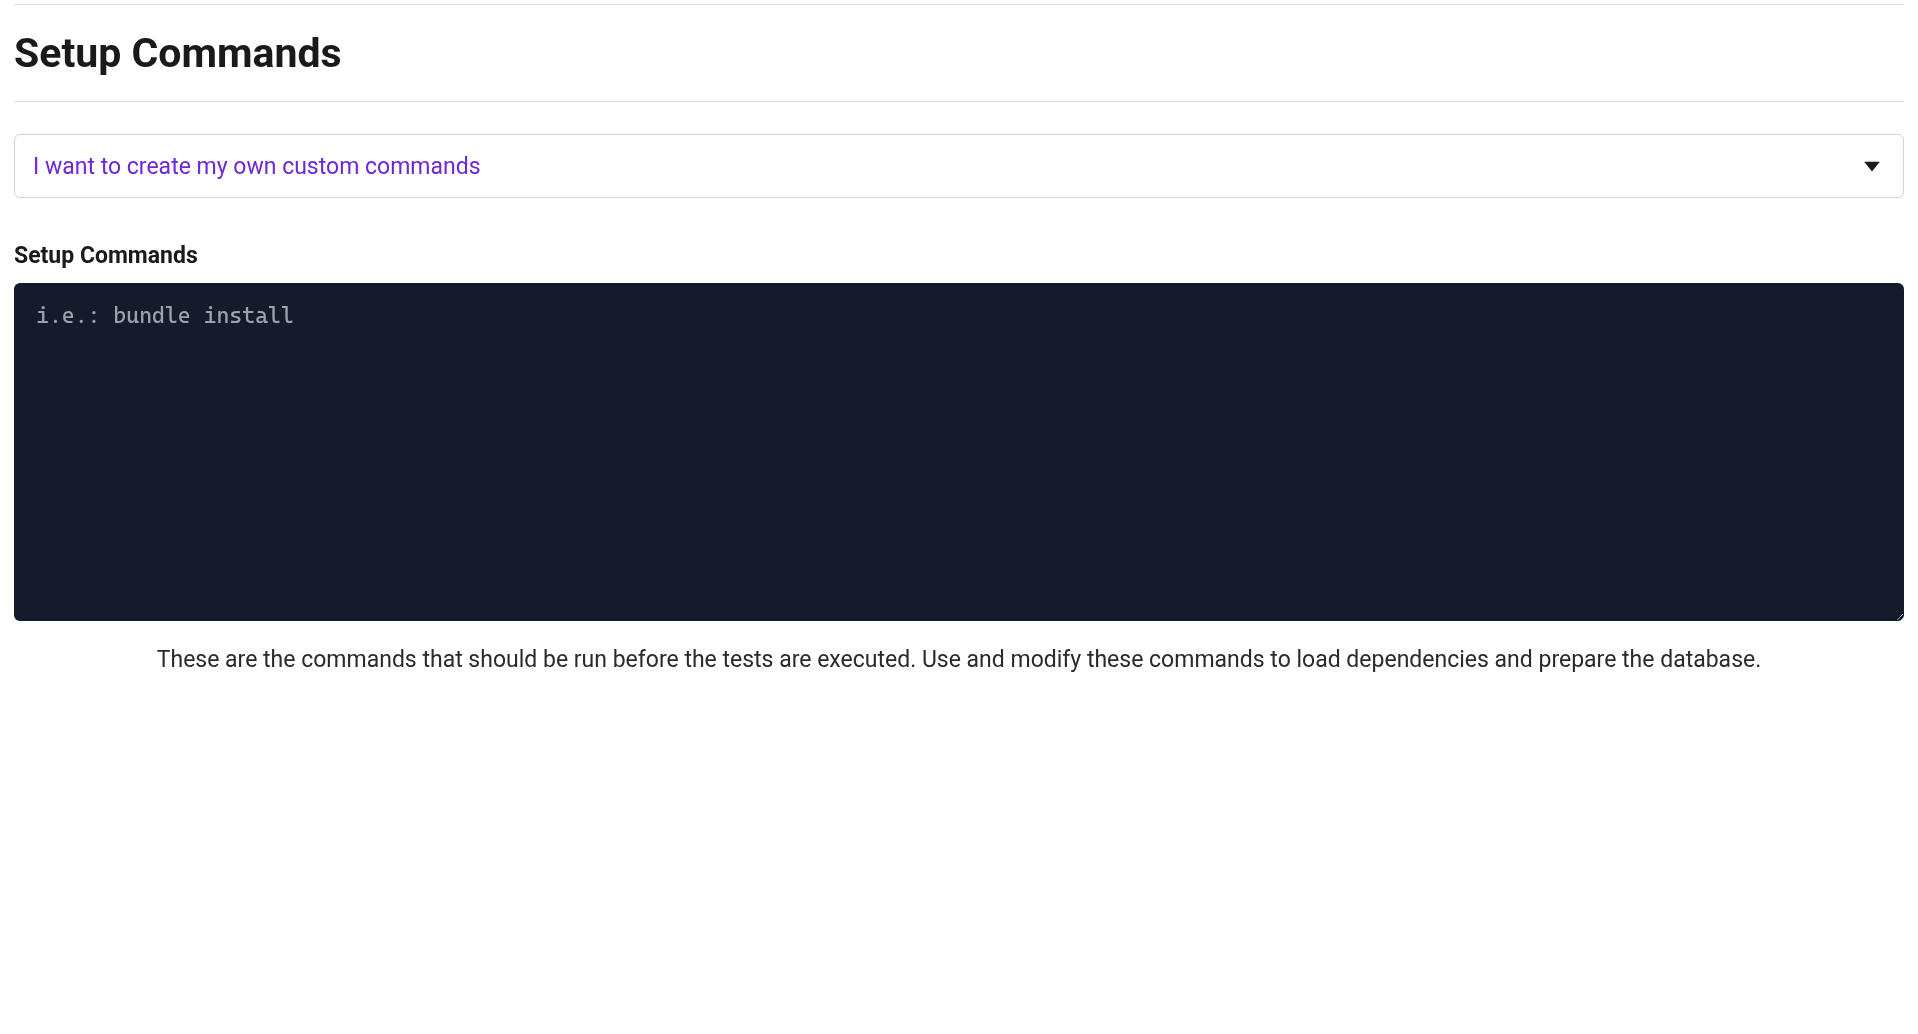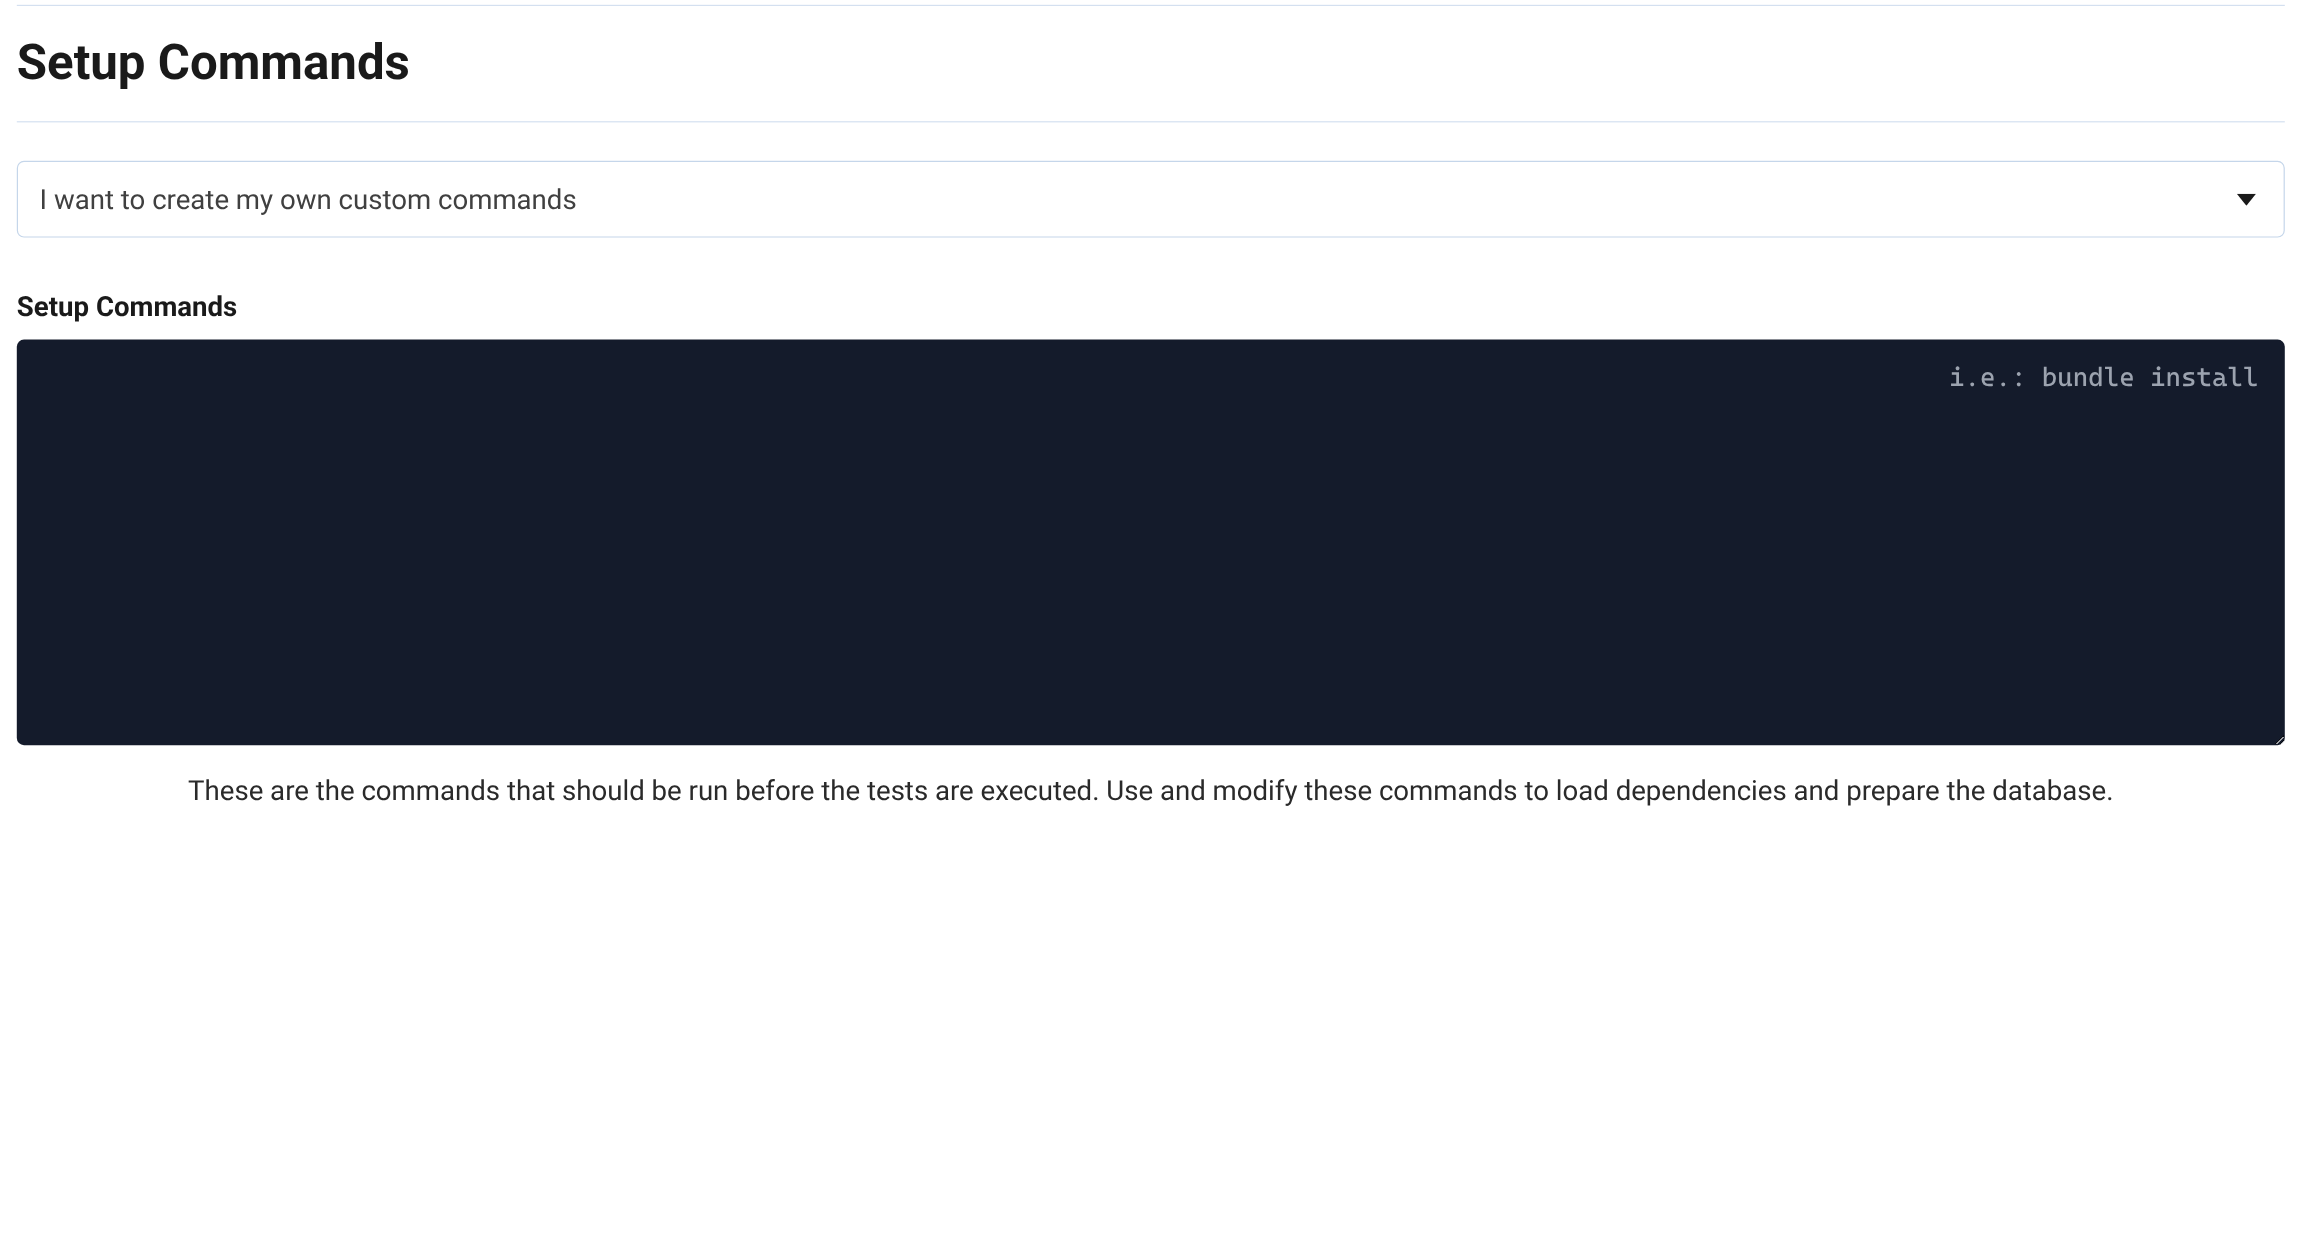--- a/index.html
+++ b/index.html
@@ -57,21 +57,21 @@
       position: relative;
       width: 100%;
       margin-bottom: 44px;
     }
     
     .select-field {
       width: 100%;
       height: 64px;
       padding: 0 50px 0 18px;
       font-size: 23px;
-      color: #404040;
+      color: #6d28d9;
       background: #ffffff;
       border: 1px solid #c5d6ea;
       border-radius: 6px;
       appearance: none;
       -webkit-appearance: none;
       -moz-appearance: none;
       cursor: pointer;
       font-family: inherit;
     }
     
@@ -95,21 +95,20 @@
       padding: 20px 22px;
       font-family: "SF Mono", Monaco, "Cascadia Code", "Roboto Mono", Consolas, "Courier New", monospace;
       font-size: 22px;
       color: #e5e7eb;
       background: #141b2b;
       border: none;
       border-radius: 6px;
       resize: both;
       outline: none;
       margin-bottom: 18px;
-      text-align: right;
     }
     
     .textarea-field::placeholder {
       color: #9ca3af;
     }
     
     .helper-text {
       font-size: 23px;
       line-height: 1.45;
       color: #2a2a2a;

